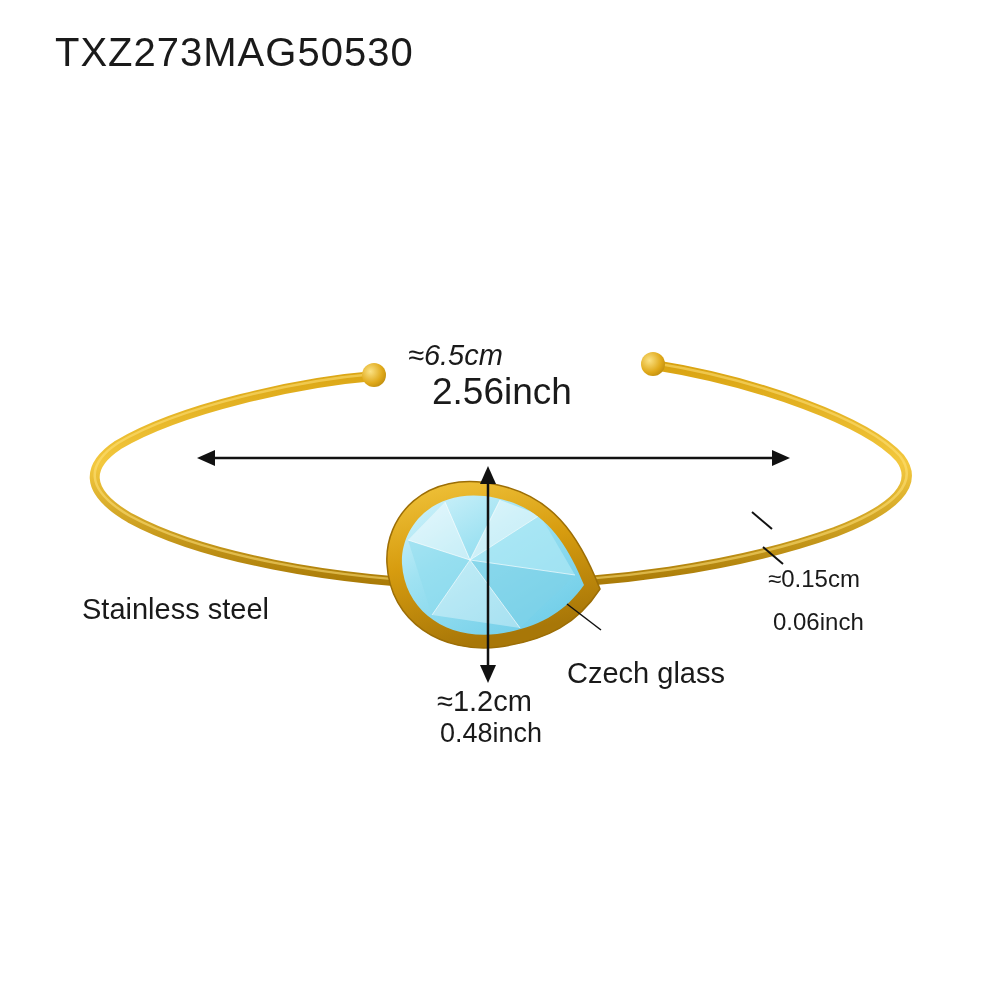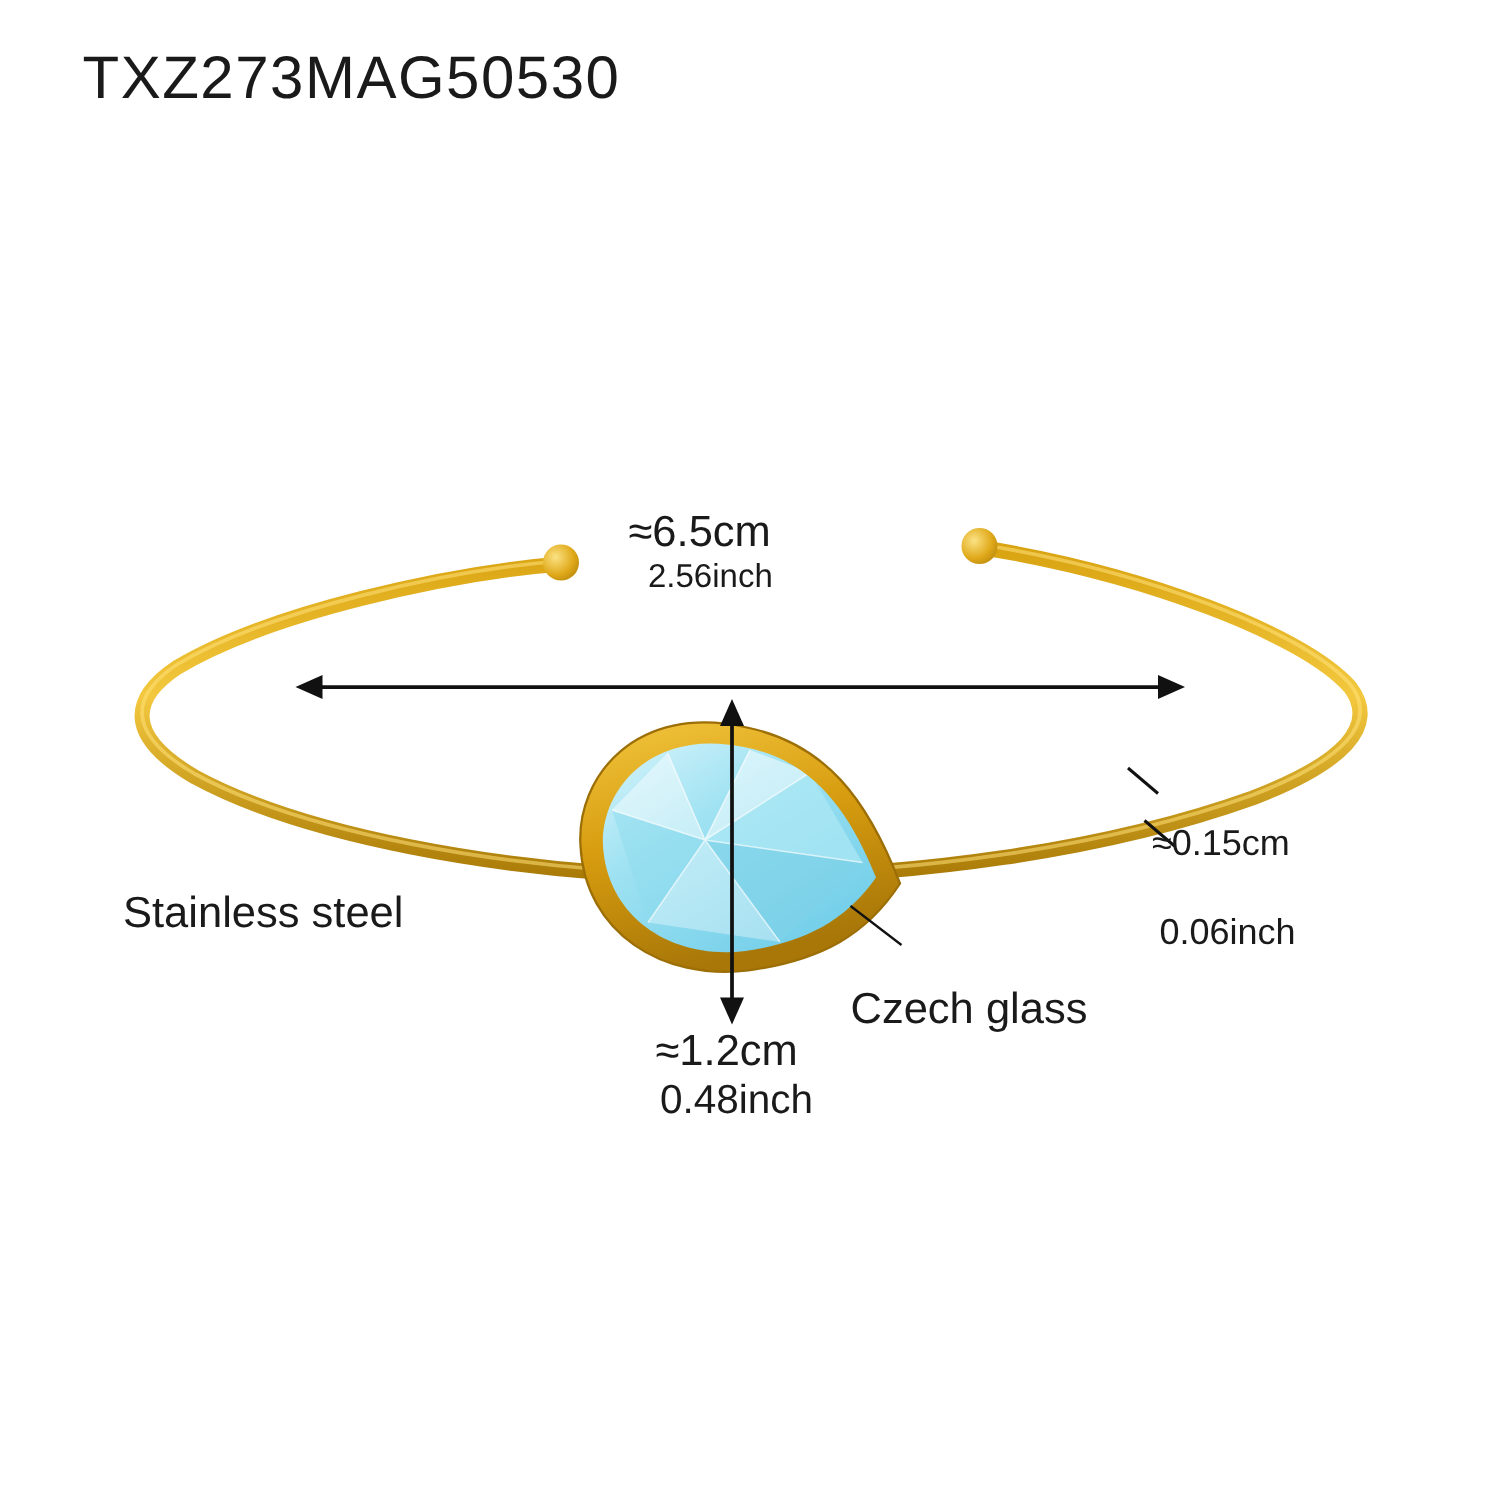--- a/index.html
+++ b/index.html
@@ -2,26 +2,26 @@
 <html><head>
 <meta charset="utf-8">
 <style>
   html,body{margin:0;padding:0;background:#fff;}
   .canvas{
     position:relative;width:1000px;height:1000px;background:#ffffff;
     font-family:"Liberation Sans", sans-serif;color:#1a1a1a;overflow:hidden;
   }
   .label{position:absolute;white-space:nowrap;line-height:1.1;}
   .sku{left:55px;top:30px;font-size:40px;letter-spacing:1px;}
-  .dia-cm{left:419px;top:340px;font-size:29px;}
-  .dia-inch{left:432px;top:372px;font-size:22px;}
+  .dia-cm{left:408px;top:340px;font-size:29px;font-style:italic;}
+  .dia-inch{left:432px;top:372px;font-size:37px;}
   .dia-label{left:345px;top:404px;font-size:37px;letter-spacing:1px;}
   .mat-band{left:82px;top:594px;font-size:29px;}
   .mat-stone{left:567px;top:620px;font-size:29px;margin-top:38px;}
-  .thick-cm{left:768px;top:550px;font-size:24px;}
+  .thick-cm{left:768px;top:566px;font-size:24px;}
   .thick-inch{left:773px;top:609px;font-size:24px;}
   .height-cm{left:437px;top:686px;font-size:29px;}
   .height-inch{left:440px;top:719px;font-size:27px;}
   .weight{right:68px;top:914px;font-size:44px;}
   svg{position:absolute;left:0;top:0;}
 </style>
 </head>
 <body>
 
 <div class="canvas">

